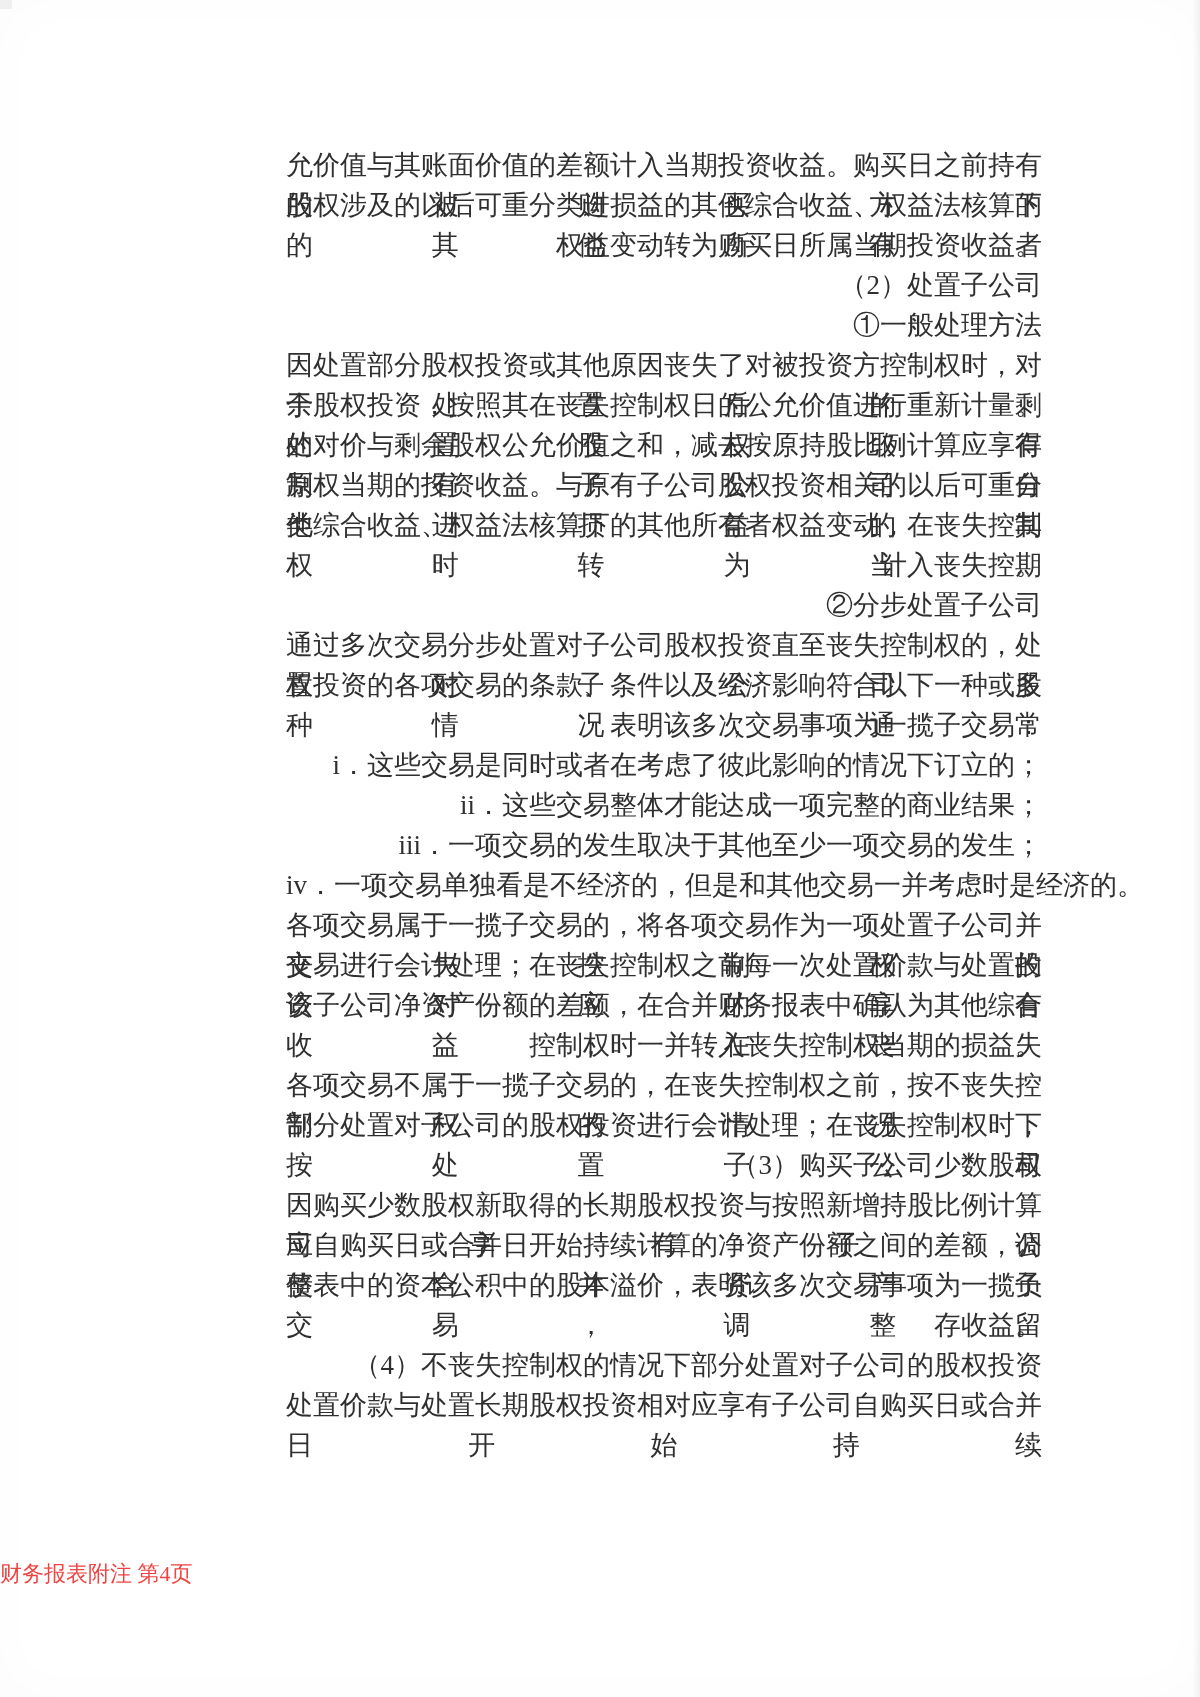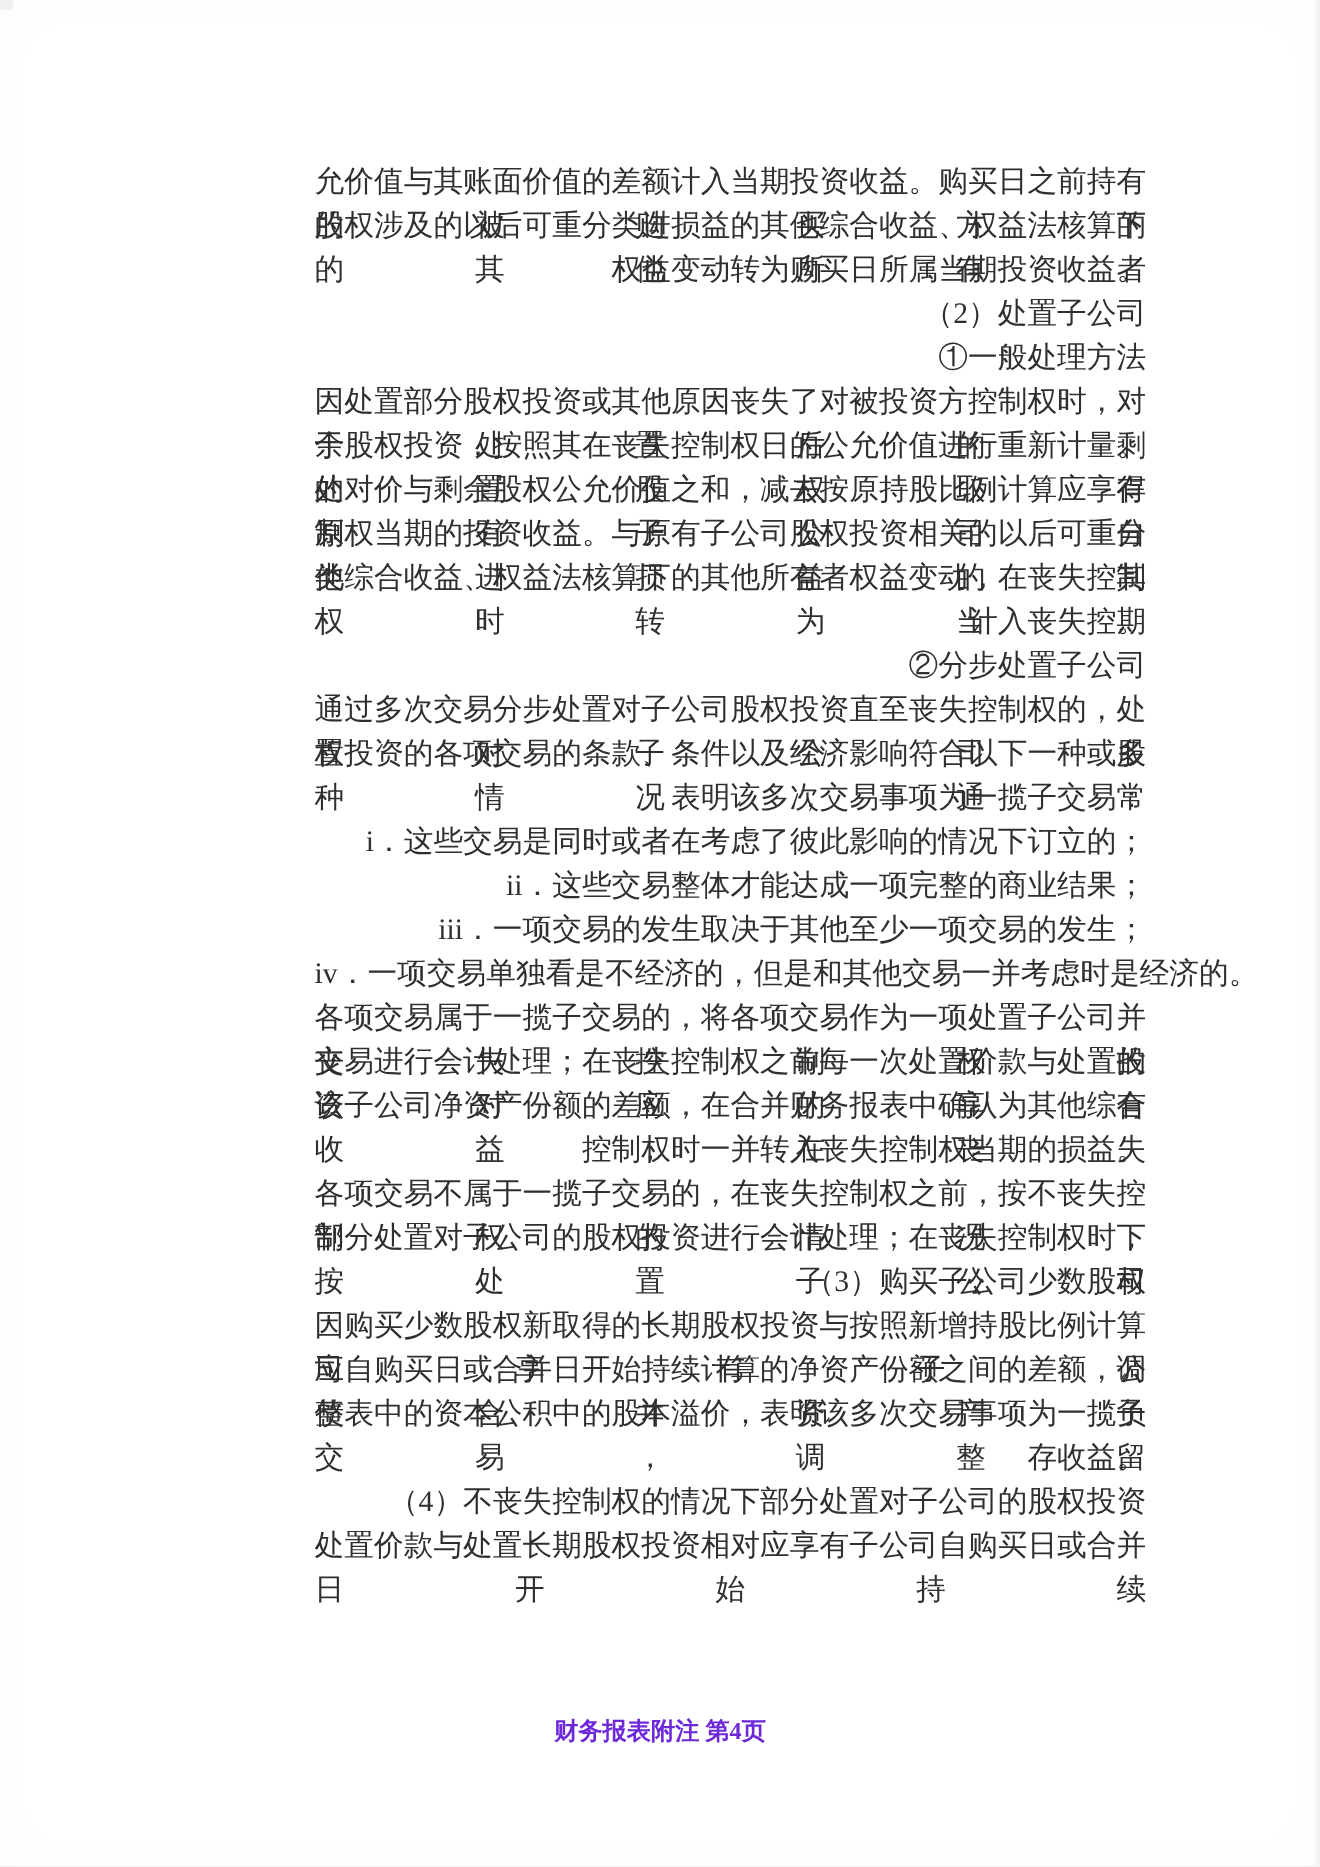--- a/index.html
+++ b/index.html
@@ -40,24 +40,23 @@
     text-align-last: justify;
   }
   .footer {
     position: absolute;
     left: 0;
     top: 1558px;
     width: 1200px;
     height: 32px;
     line-height: 32px;
     font-size: 22px;
-    text-align: center;
-    color: #6d28d9;
+    text-align: left;
+    color: #ef4444;
     white-space: pre;
-    font-weight: bold;
   }
   
   .scan-edge-right {
     position: absolute;
     right: 0;
     top: 0;
     width: 7px;
     height: 1697px;
     background: linear-gradient(to left, rgba(0,0,0,0.05), rgba(0,0,0,0));
   }

